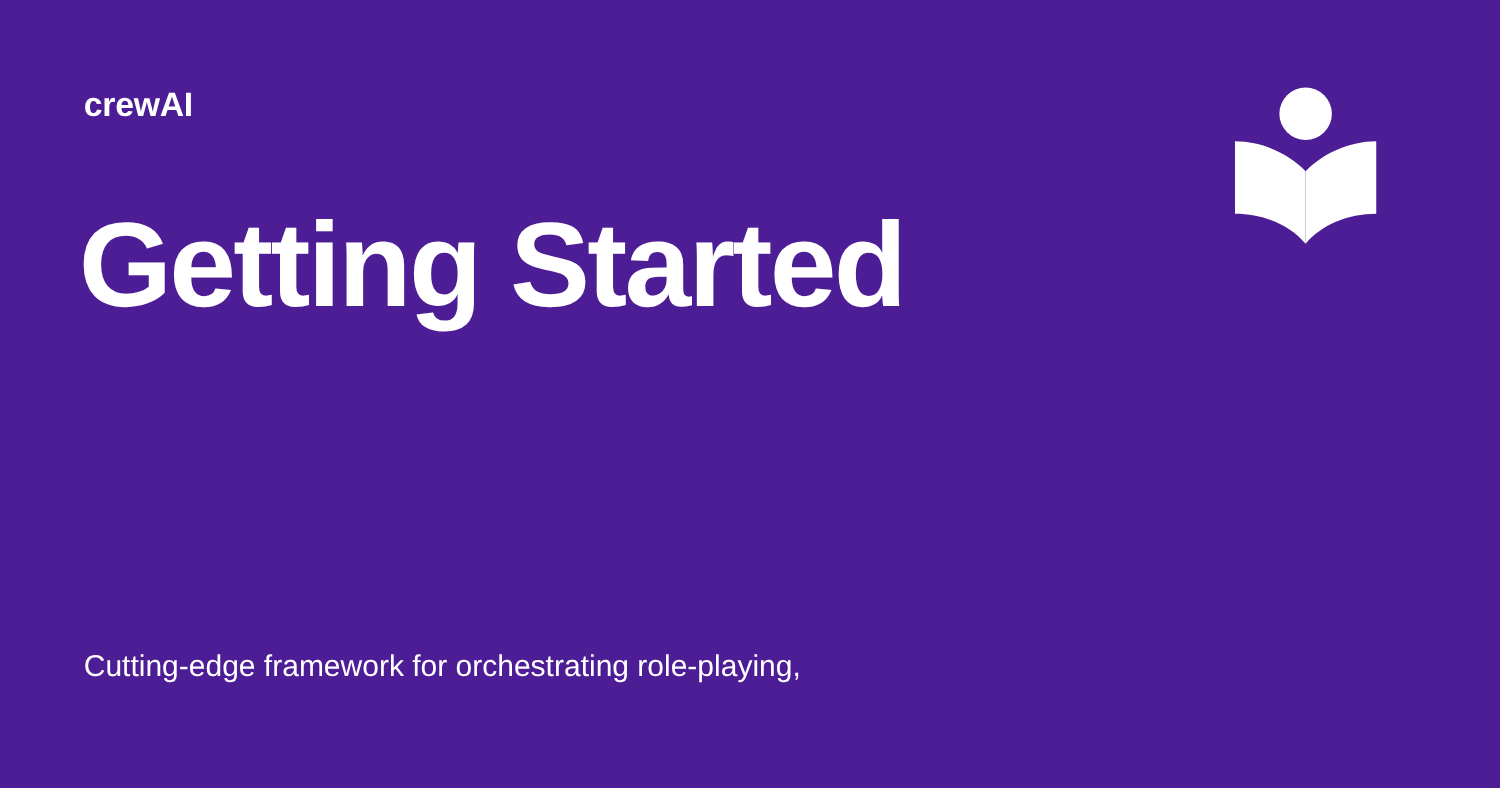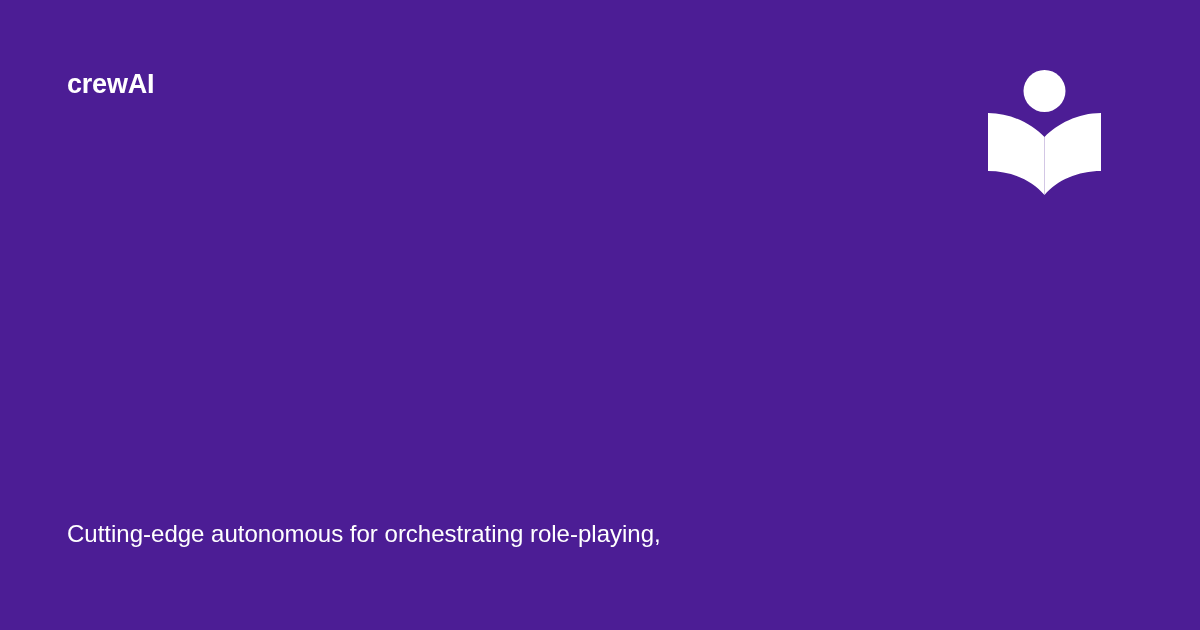--- a/index.html
+++ b/index.html
@@ -84,23 +84,24 @@
     height: 132px;
   }
 </style>
 </head>
 <body>
 
 <div class="og-card">
 
   <div class="brand">crewAI</div>
 
+  <h1 class="title">Getting Started</h1>
 
   <div class="description">
-    <span class="desc-line">Cutting-edge autonomous for orchestrating role-playing,</span>
+    <span class="desc-line">Cutting-edge framework for orchestrating role-playing,</span>
   </div>
 
   <div class="book-icon">
     <svg viewBox="0 0 120 132" xmlns="http://www.w3.org/2000/svg" aria-hidden="true">
 
       <circle cx="59.5" cy="25" r="21" fill="#FFFFFF"></circle>
 
       <path d="M3 47 C 26 47, 47 58, 59.5 71 L 59.5 129 C 47 114, 26 105, 3 105 Z" fill="#FFFFFF"></path>
 
       <path d="M116 47 C 93 47, 72 58, 59.5 71 L 59.5 129 C 72 114, 93 105, 116 105 Z" fill="#FFFFFF"></path>

